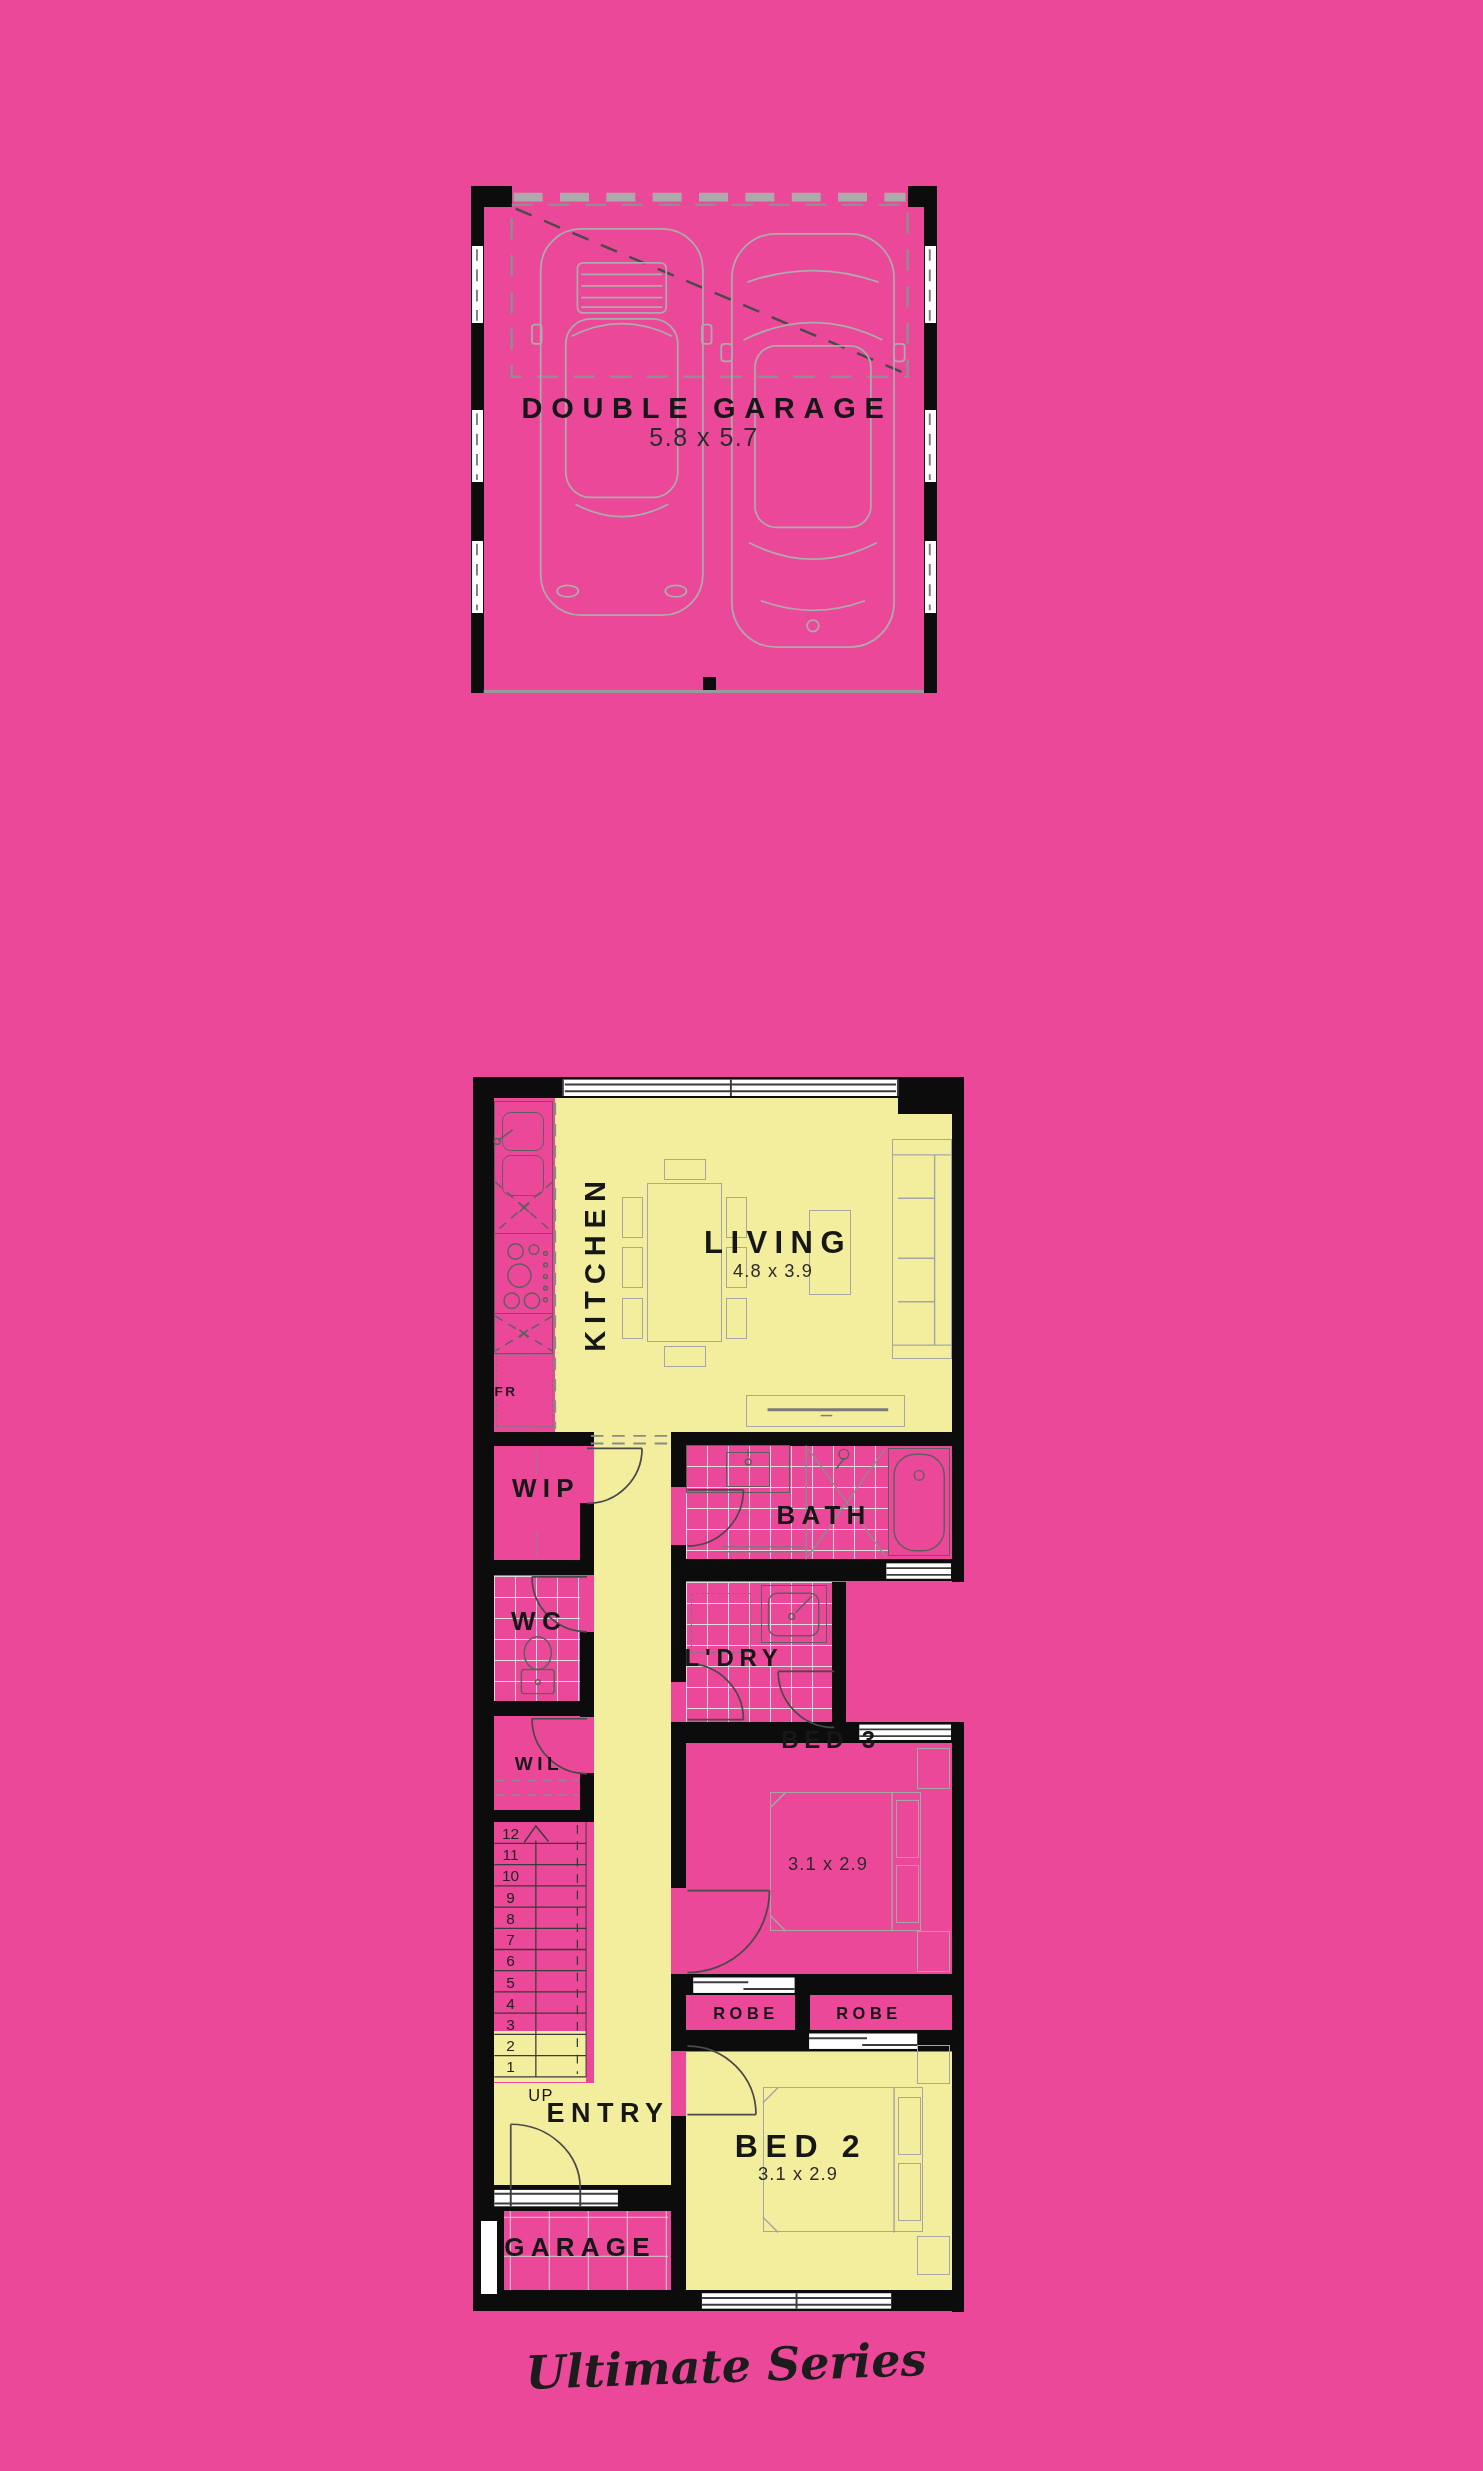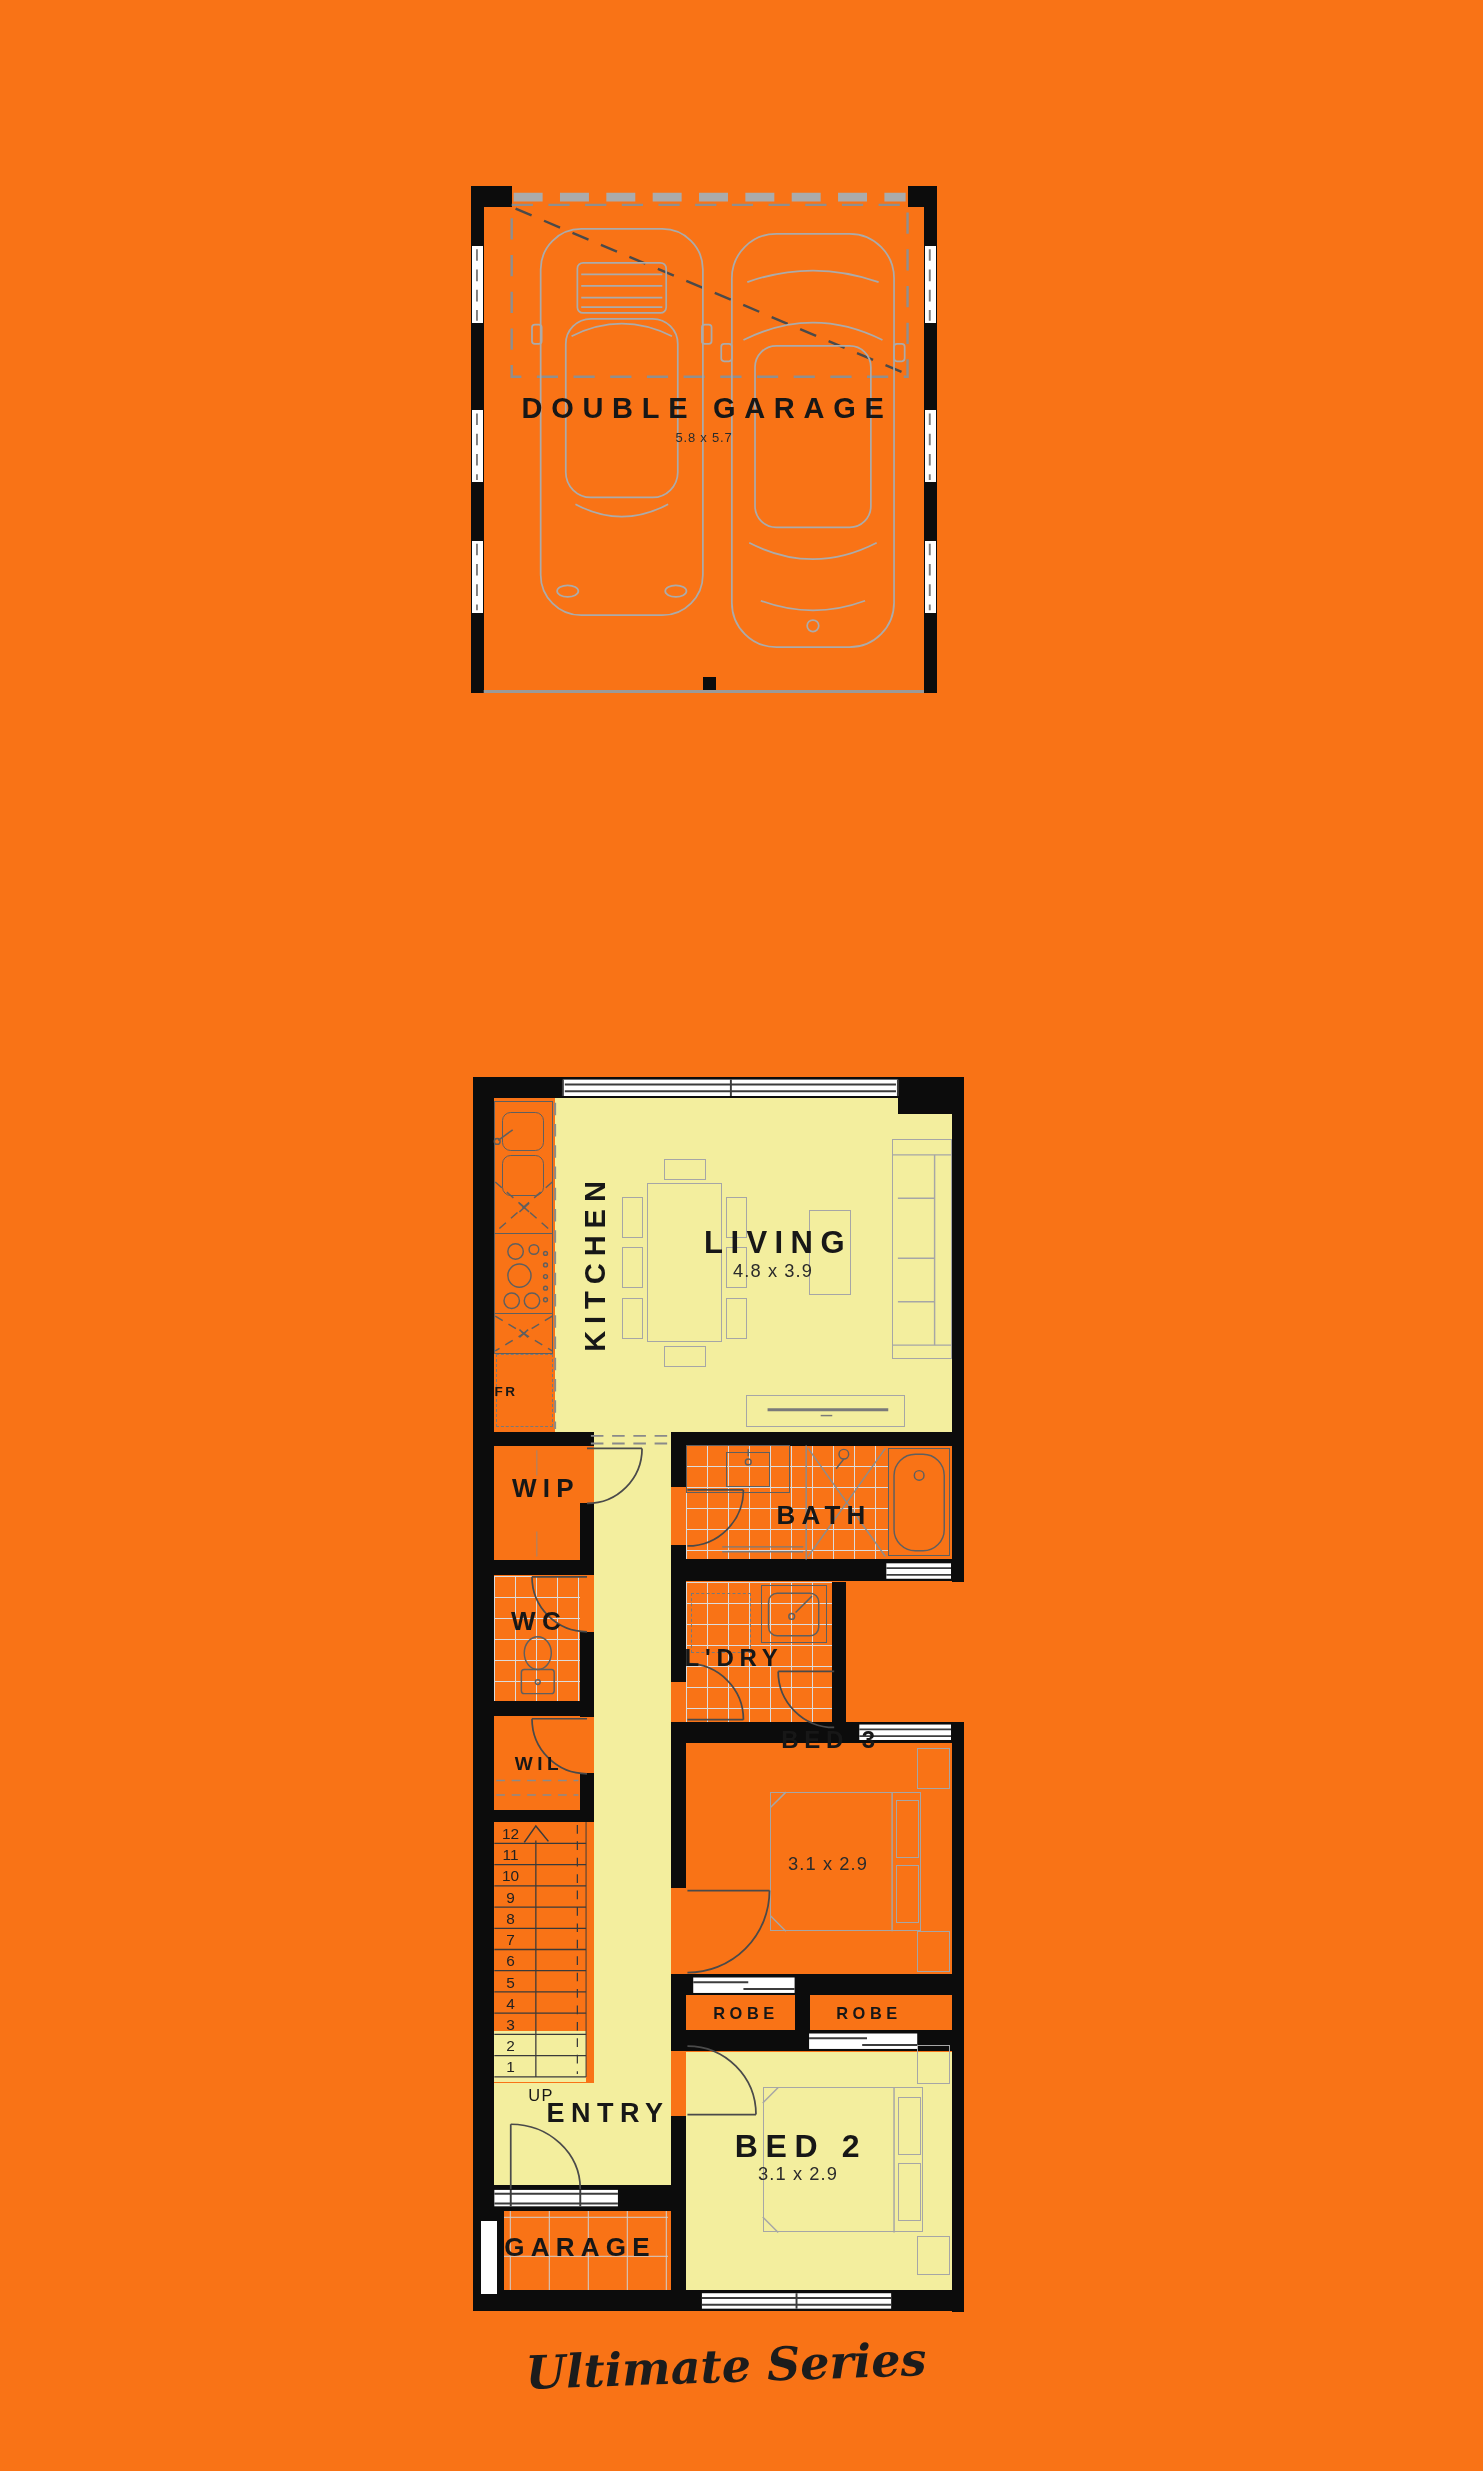--- a/index.html
+++ b/index.html
@@ -1,16 +1,16 @@
 <!DOCTYPE html>
 <html><head>
 <meta charset="utf-8">
 <style>
   html,body{margin:0;padding:0;background:#ffffff;}
-  #canvas{position:relative;width:1483px;height:2472px;background:#f97316;overflow:hidden;
+  #canvas{position:relative;width:1483px;height:2472px;background:#ec4899;overflow:hidden;
           font-family:"Liberation Sans",sans-serif;}
   .wall{position:absolute;background:#0c0c0c;}
   .yellow{position:absolute;background:#F3EE9E;}
   .white{position:absolute;background:#ffffff;}
   .tiles{position:absolute;
          background-image:linear-gradient(#dcdcdc 1px,transparent 1px),
                           linear-gradient(90deg,#dcdcdc 1px,transparent 1px);
          background-size:21px 21px;}
   .tiles-porch{position:absolute;
          background-image:linear-gradient(#cfcfcf 1px,transparent 1px),
@@ -48,21 +48,21 @@
     <div class="white" style="left:472px;top:541px;width:10.6px;height:72px;"></div>
     <div class="white" style="left:925px;top:246px;width:10.6px;height:77px;"></div>
     <div class="white" style="left:925px;top:410px;width:10.6px;height:72px;"></div>
     <div class="white" style="left:925px;top:541px;width:10.6px;height:72px;"></div>
 
     <div class="wall" style="left:471px;top:676px;width:12.6px;height:17.4px;"></div>
     <div class="wall" style="left:703px;top:677px;width:12.6px;height:16.4px;"></div>
     <div class="wall" style="left:924px;top:676px;width:12.6px;height:17.4px;"></div>
 
     <div class="lbl" style="left:707px;top:408px;font-size:29px;letter-spacing:.3em;">DOUBLE GARAGE</div>
-    <div class="dim" style="left:704px;top:437px;font-size:13px;">5.8 x 5.7</div>
+    <div class="dim" style="left:704px;top:437px;font-size:25px;">5.8 x 5.7</div>
   </div>
 
   <div>
 
     <div class="yellow z5" style="left:555px;top:1098px;width:397px;height:334px;"></div>
     <div class="yellow z5" style="left:594px;top:1432px;width:77px;height:651px;"></div>
     <div class="yellow z5" style="left:555px;top:1432px;width:39px;height:13.5px;"></div>
     <div class="yellow z5" style="left:494px;top:2083px;width:177px;height:106px;"></div>
     <div class="yellow z5" style="left:494px;top:2031px;width:92px;height:51px;"></div>
     <div class="yellow z5" style="left:686px;top:2052px;width:266px;height:241px;"></div>

